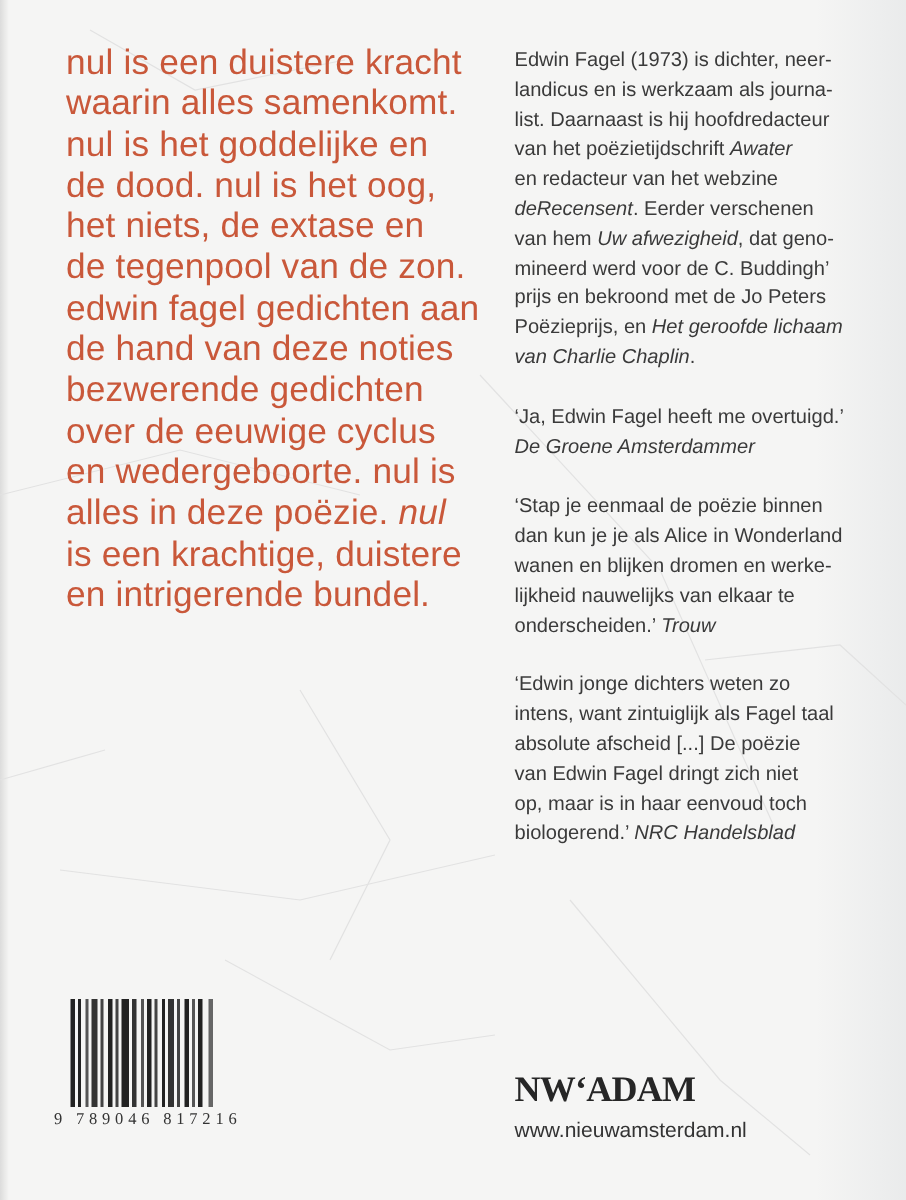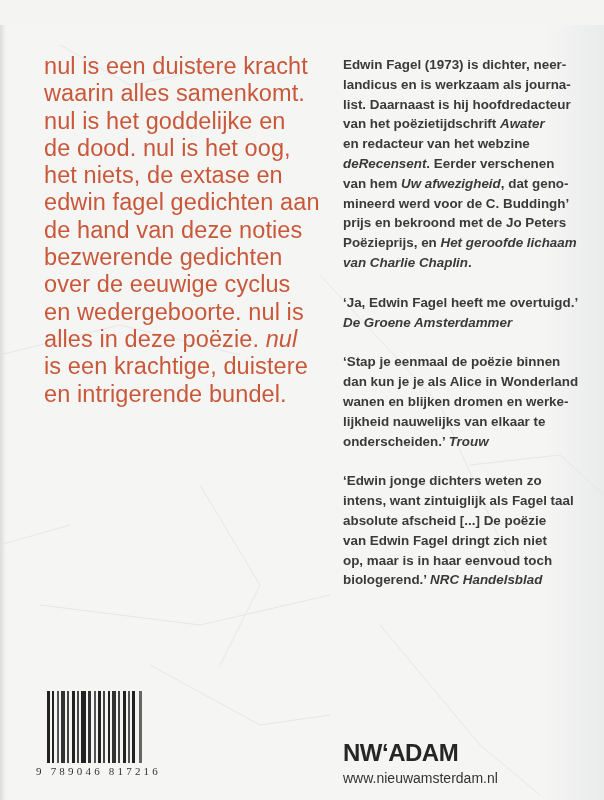--- a/index.html
+++ b/index.html
@@ -8,52 +8,51 @@
       background: #f4f4f3;
       position: relative;
       font-family: "Liberation Sans", sans-serif;
     }
     .cover {
       position: absolute; inset: 0;
       background:
         linear-gradient(90deg, rgba(0,0,0,0.10) 0px, rgba(0,0,0,0) 6px),
         linear-gradient(270deg, rgba(200,205,210,0.25) 0px, rgba(255,255,255,0) 60px),
         #f5f5f4;
-      margin-top: 25px;
     }
     .crack { position: absolute; inset: 0; pointer-events: none; }
     .blurb {
       position: absolute; left: 44px; top: 28px; width: 290px;
       color: #c9583a;
       font-size: 23.5px; line-height: 27.3px;
       letter-spacing: 0.1px;
     }
     .blurb .line { display: block; white-space: nowrap; }
     .blurb em { font-style: italic; }
     .col {
       position: absolute; left: 343px; top: 30px; width: 250px;
       color: #3a3a3a;
       font-size: 13.4px; line-height: 19.8px;
     }
-    .col .line { display: block; white-space: nowrap; font-weight: bold; }
+    .col .line { display: block; white-space: nowrap; }
     .col em { font-style: italic; }
     .col .gap { height: 20px; }
     .barcode {
       position: absolute; left: 47px; top: 666px; width: 106px; height: 76px;
     }
     .barcode .bars { display: flex; height: 72px; align-items: stretch; }
     .barcode .bars span { display: block; height: 100%; }
     .isbn {
       position: absolute; left: 36px; top: 740px;
       font-family: "Liberation Serif", serif;
       font-size: 11px; letter-spacing: 3.2px; color: #333;
     }
     .logo {
       position: absolute; left: 343px; top: 714px;
-      font-family: Liberation Sans, sans-serif;
+      font-family: Liberation Serif, serif;
       font-weight: bold; font-size: 24px; color: #262626;
       letter-spacing: -0.5px;
     }
     .url {
       position: absolute; left: 343px; top: 745px;
       font-size: 14px; color: #333;
     }
   </style>
 </head>
 <body>
@@ -73,20 +72,21 @@
       <path d="M470 440 L560 430 L604 470"></path>
     </g>
   </svg>
 
   <div class="blurb">
     <span class="line">nul is een duistere kracht</span>
     <span class="line">waarin alles samenkomt.</span>
     <span class="line">nul is het goddelijke en</span>
     <span class="line">de dood. nul is het oog,</span>
     <span class="line">het niets, de extase en</span>
+    <span class="line">de tegenpool van de zon.</span>
     <span class="line">edwin fagel gedichten aan</span>
     <span class="line">de hand van deze noties</span>
     <span class="line">bezwerende gedichten</span>
     <span class="line">over de eeuwige cyclus</span>
     <span class="line">en wedergeboorte. nul is</span>
     <span class="line"><span>alles in deze poëzie. </span><em>nul</em></span>
     <span class="line">is een krachtige, duistere</span>
     <span class="line">en intrigerende bundel.</span>
   </div>
 

